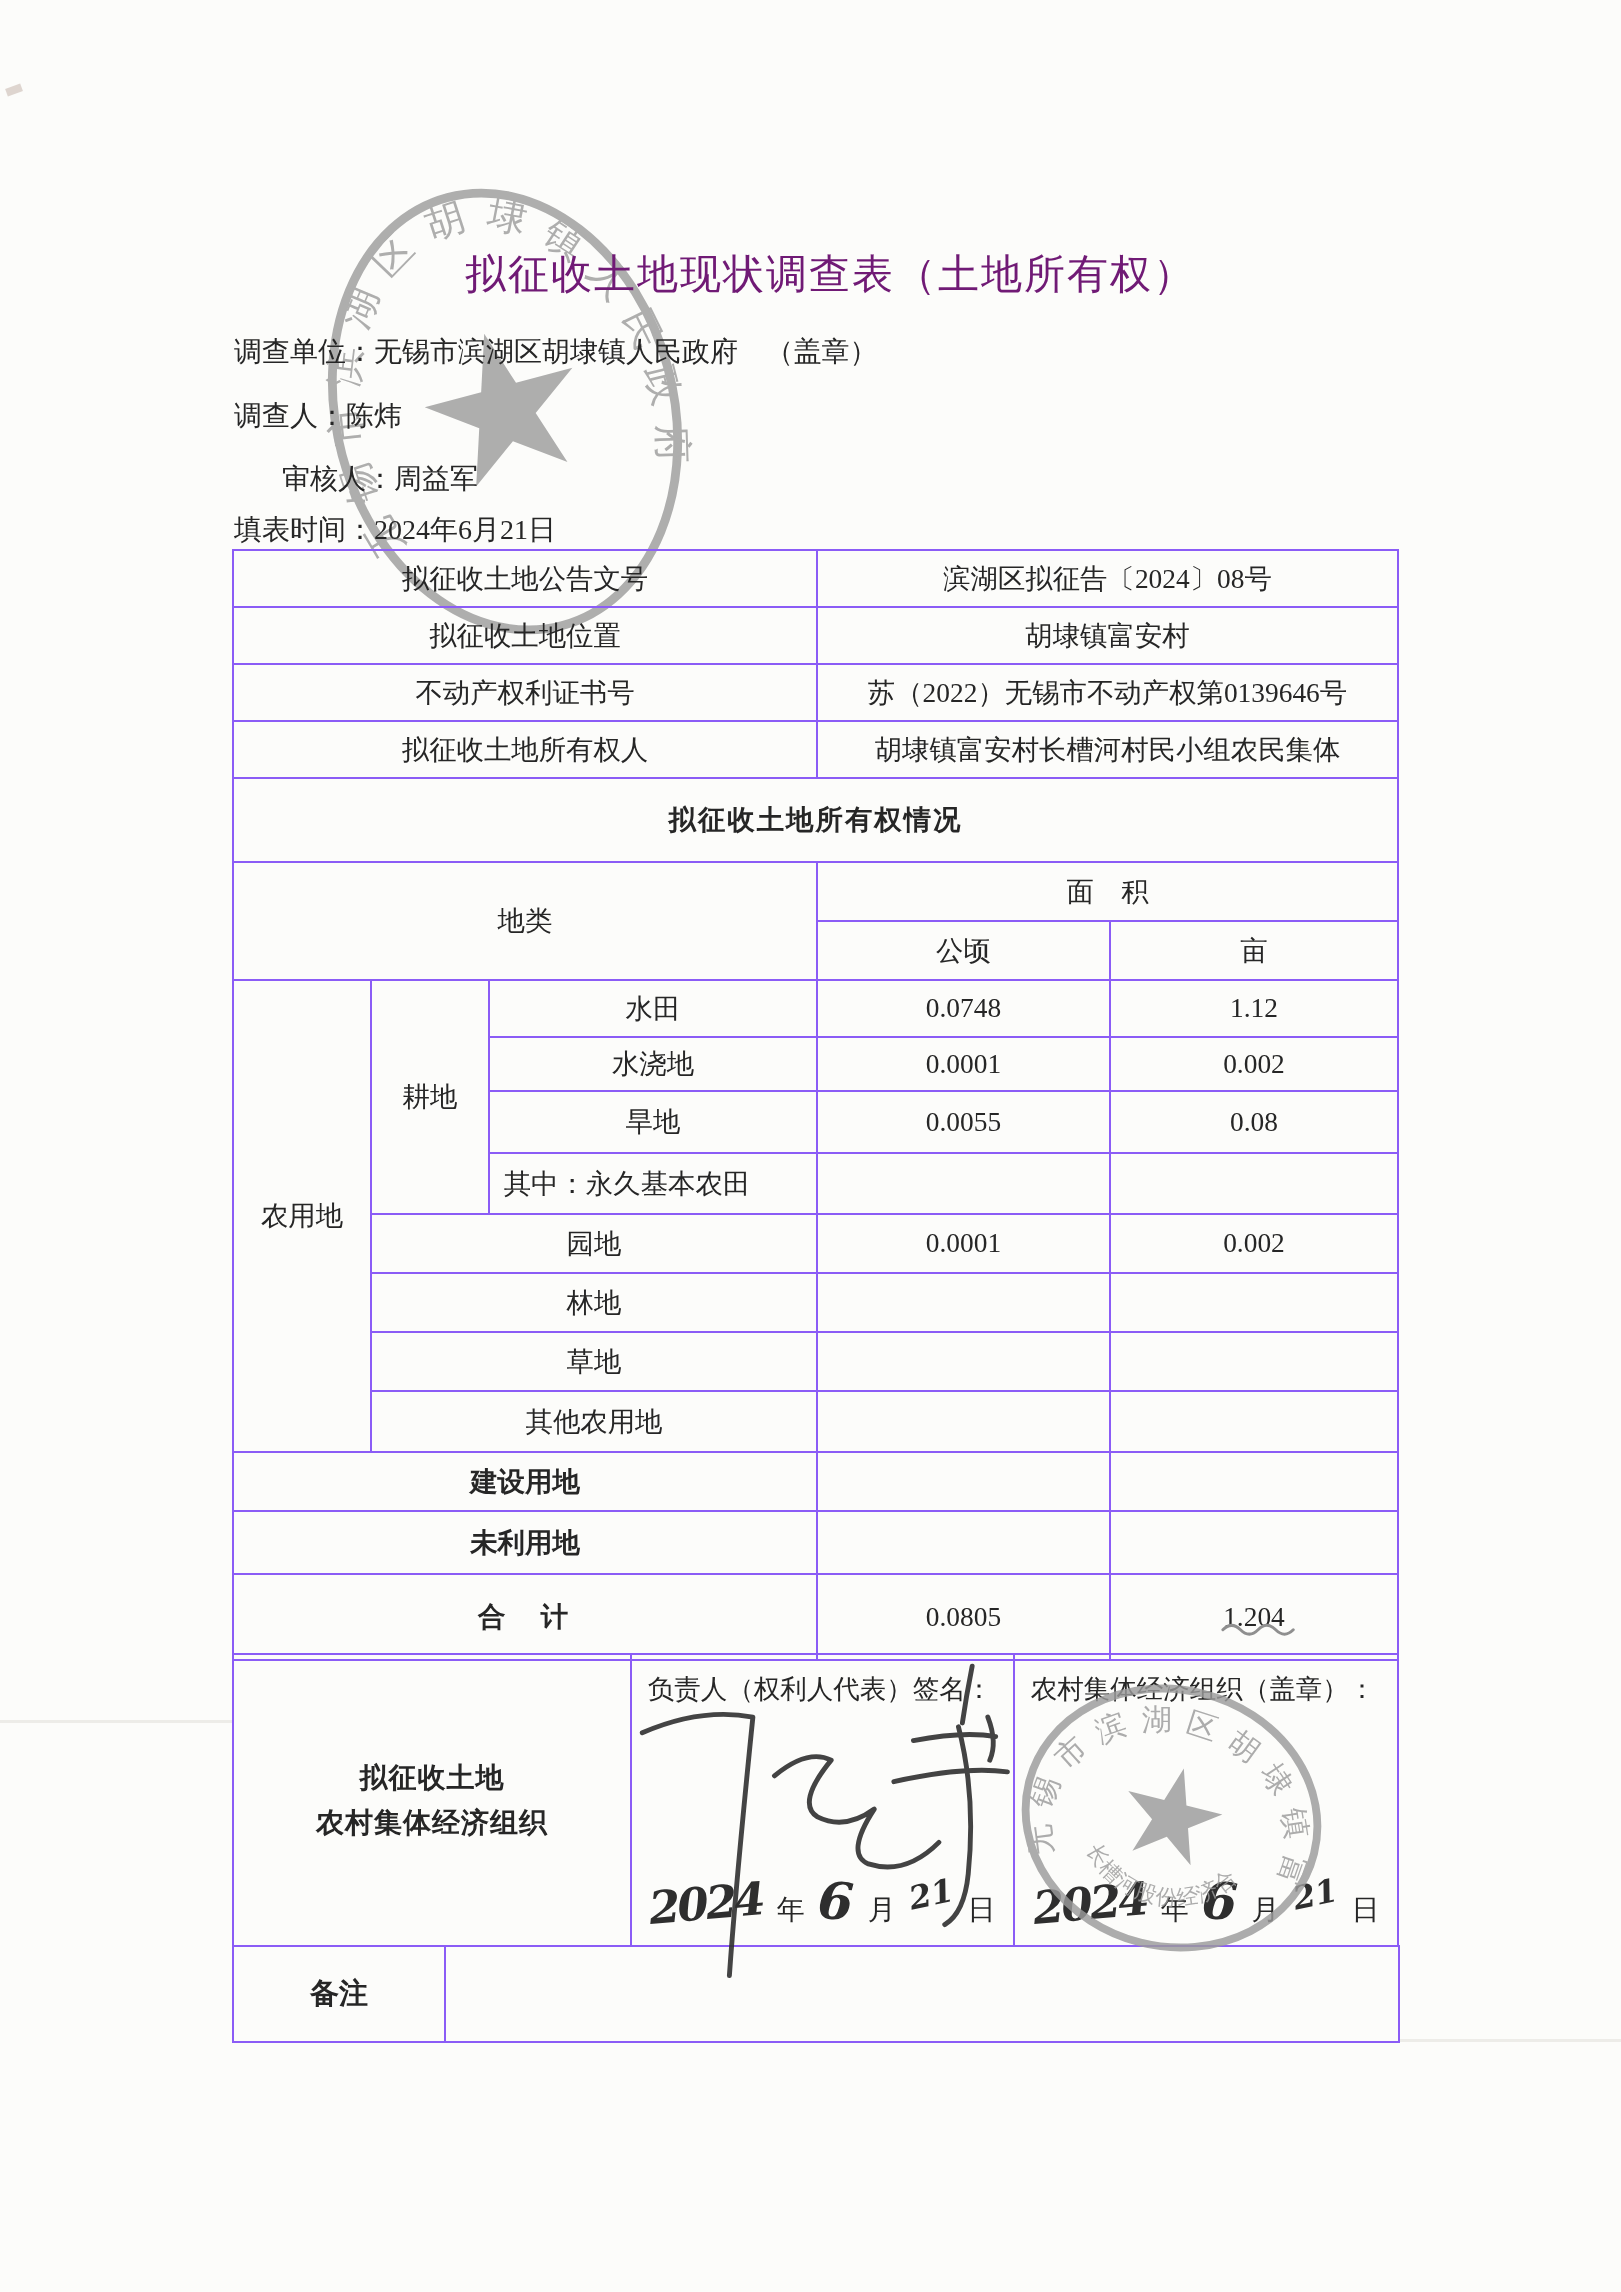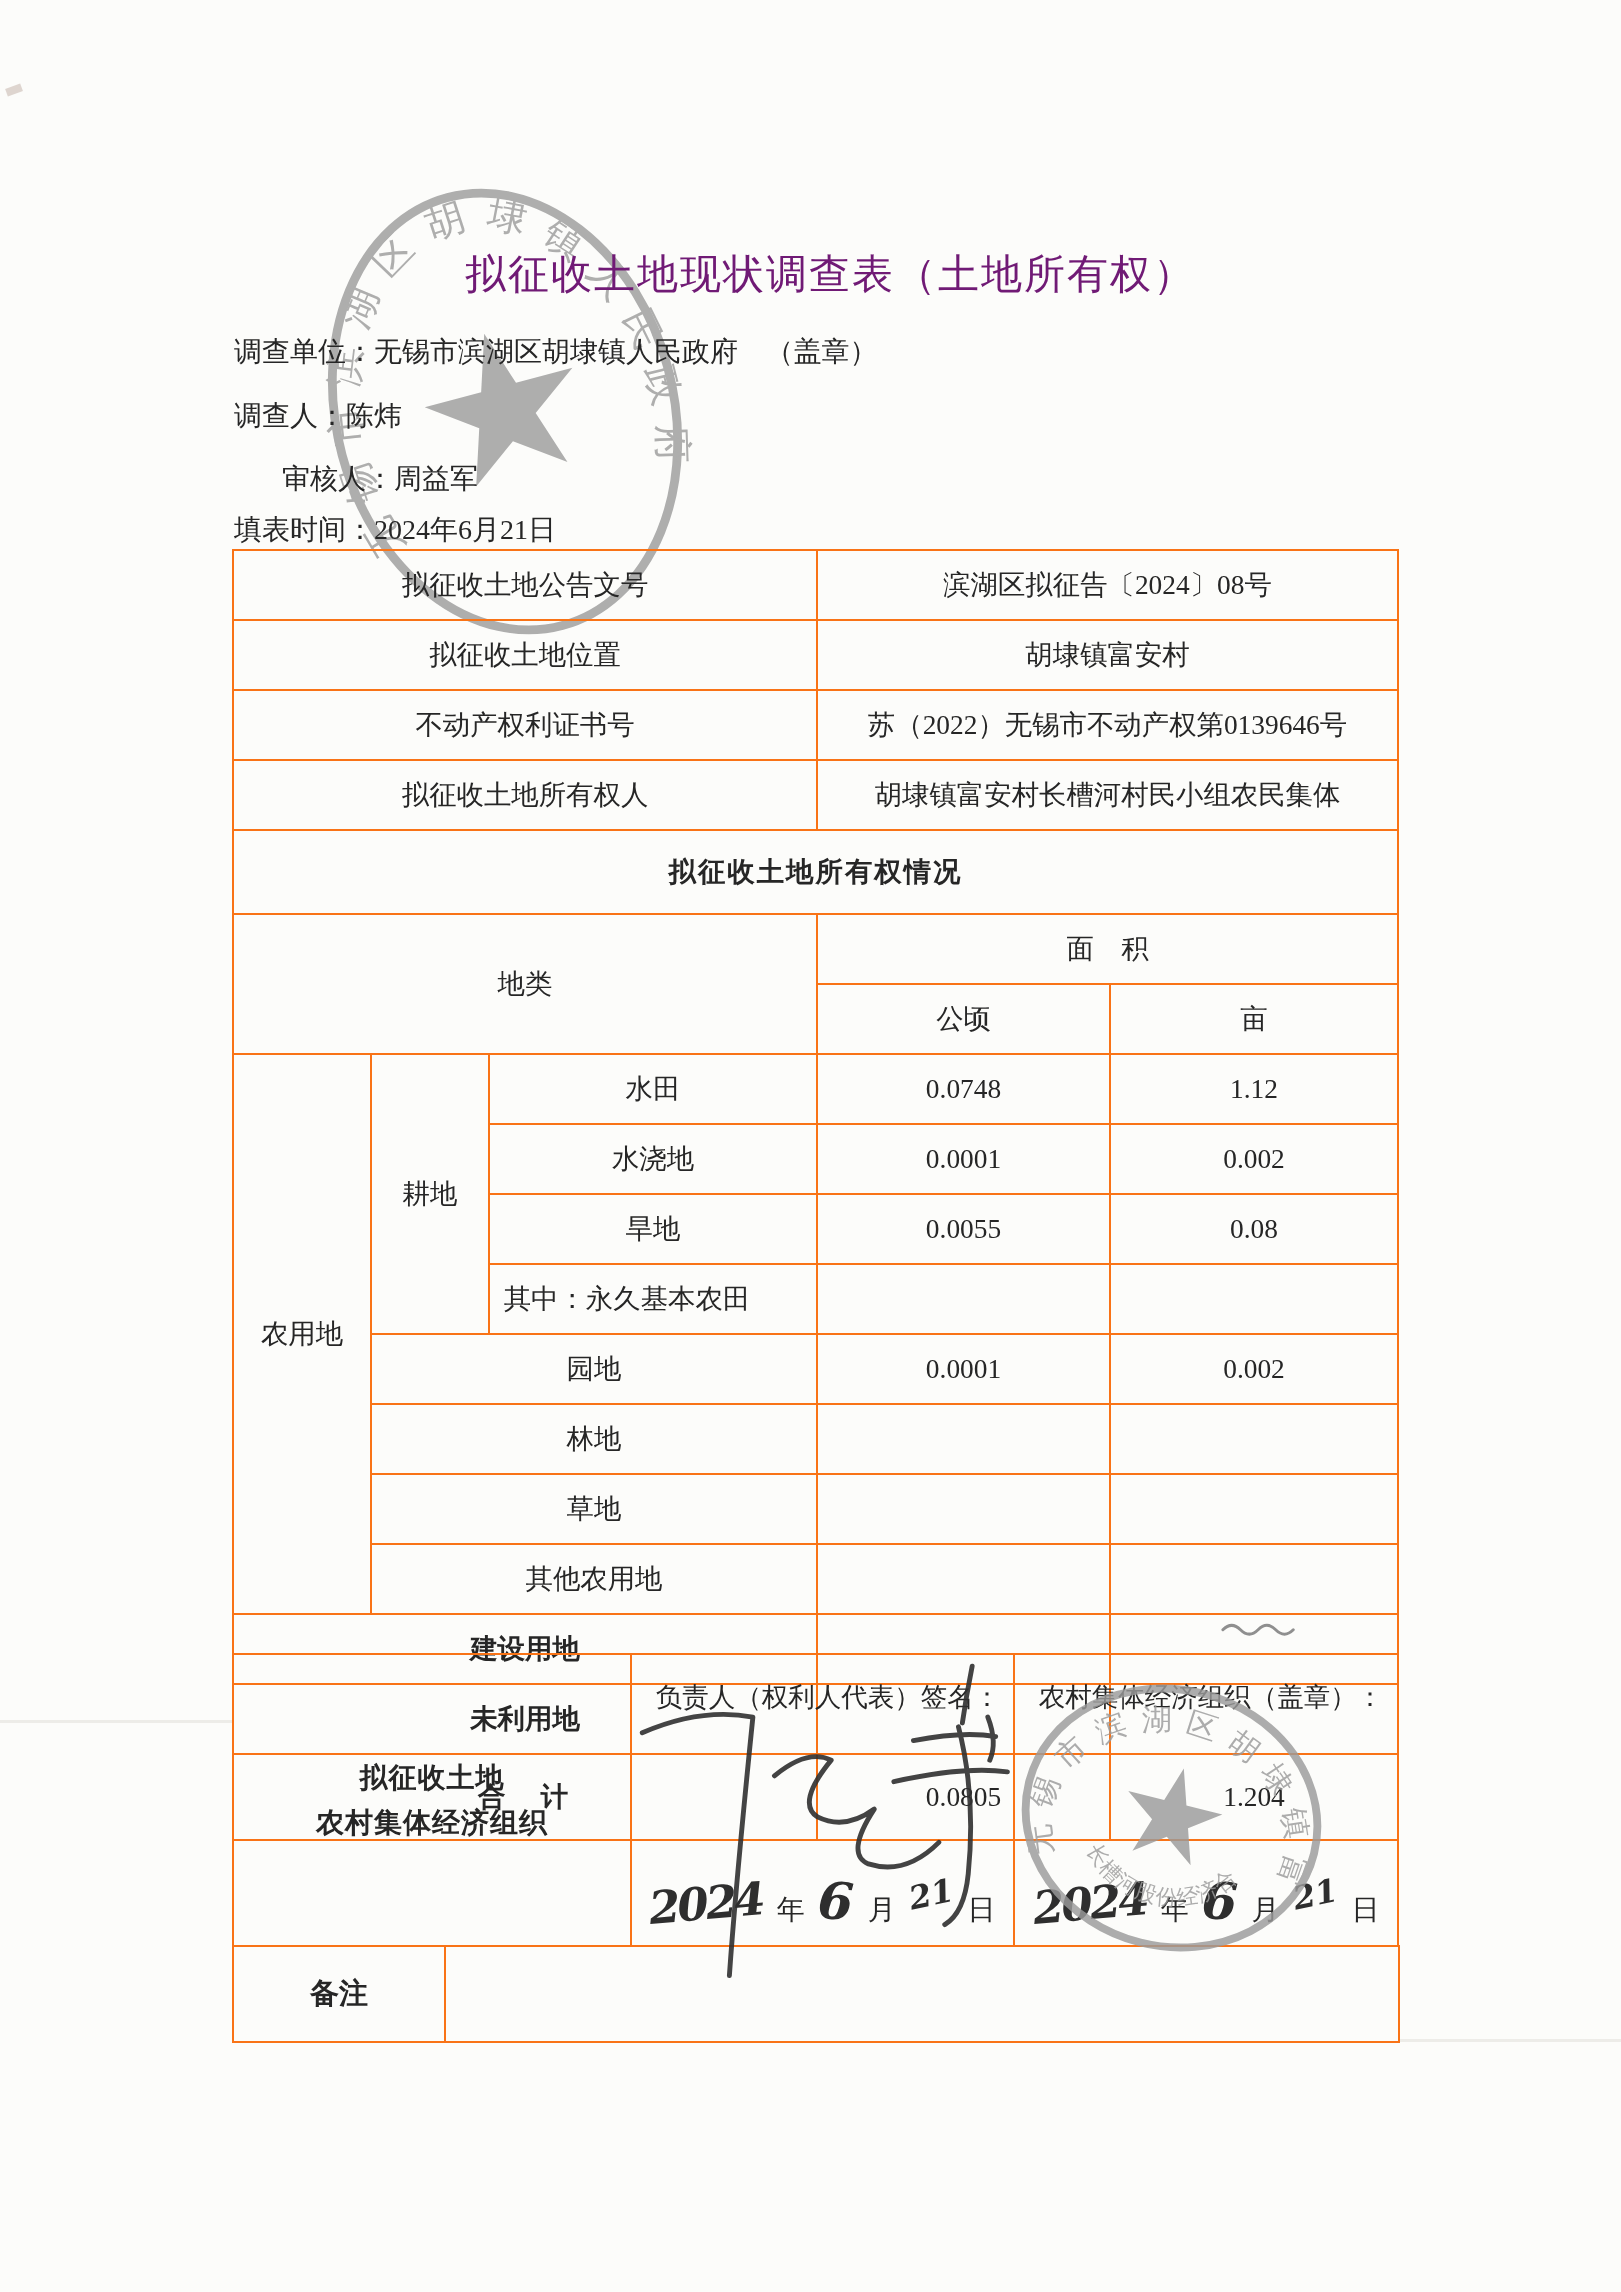--- a/index.html
+++ b/index.html
@@ -12,22 +12,22 @@
     position:absolute; left:465px; top:247px;
     font-size:41px; font-weight:normal; letter-spacing:2px; color:#701a75;
   }
   .meta-line { position:absolute; left:234px; font-size:28px; color:#262626; white-space:nowrap; }
   .meta-line .suffix { margin-left:27.4px; }
   .ml-1 { top:333px; } .ml-2 { top:397px;text-align:center; } .ml-3 { top:460px;margin-left:48px; } .ml-4 { top:511px; }
 
   table { border-collapse:collapse; table-layout:fixed; position:absolute; left:232px; }
   .doc-table { border:2.9px solid #2d2d2d; }
   .doc-table td {
-    border:2px solid #f97316; text-align:center; vertical-align:middle;
-    font-size:27.4px; color:#262626; padding:16px; box-sizing:border-box;
+    border:2px solid #8b5cf6; text-align:center; vertical-align:middle;
+    font-size:27.4px; color:#262626; padding:8px; box-sizing:border-box;
   }
   .tA { top:549px; width:1165px; }
   .tB { top:1653px; width:1165px; }
   .tC { top:1945px; width:1165px; }
 
   .hei { font-family:"Liberation Sans","DejaVu Sans",sans-serif; font-weight:bold; }
   .sec-cell { font-size:30px; letter-spacing:2px; }
   .left-cell { text-align:left !important; padding-left:13.7px !important; }
   .total-label { font-size:29px; letter-spacing:3.9px; }
 

